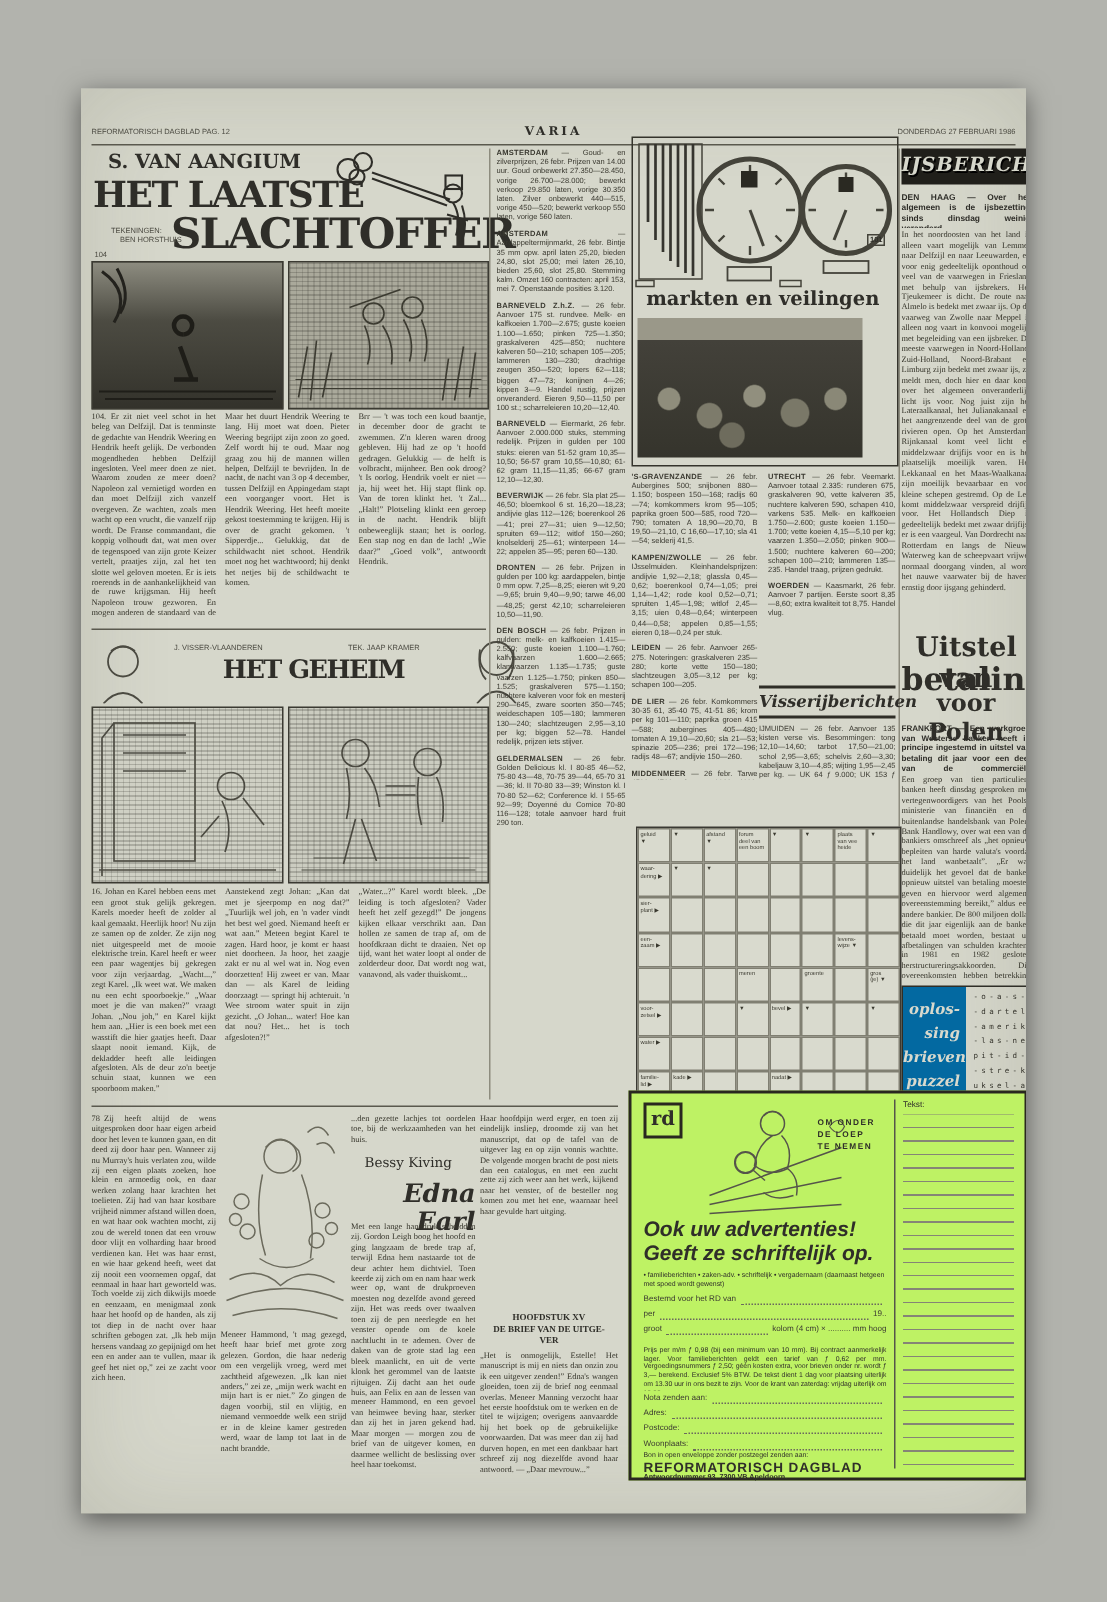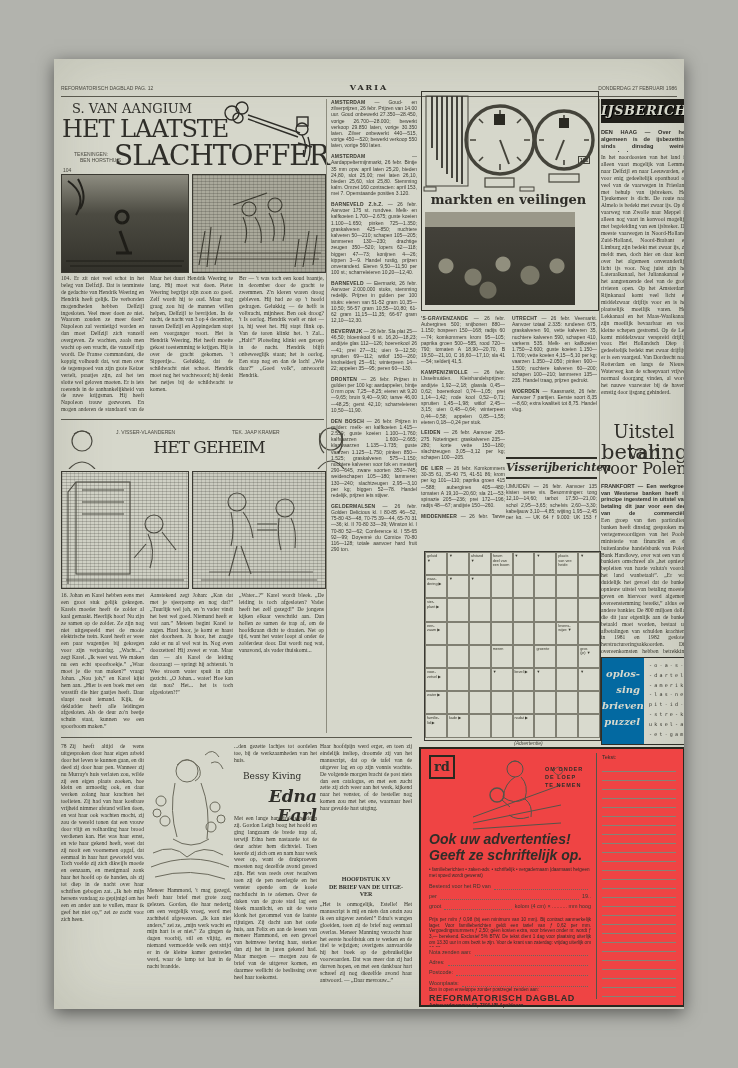--- a/index.html
+++ b/index.html
@@ -7,21 +7,21 @@
   .page{position:relative;width:630px;height:950px;margin:59px auto;background:#d6d7cb;
         box-shadow:0 4px 16px rgba(0,0,0,.5), inset 0 0 60px rgba(90,88,70,.18);color:#2f2e29;overflow:hidden}
   .abs{position:absolute}
   .tiny{font:400 5px/6px "Liberation Sans",sans-serif;color:#4a4940}
   .bodytext{font:400 5.6px/6.9px "Liberation Serif",serif;text-align:justify;overflow:hidden;color:#343329}
   .mcolumn{overflow:hidden}
   .mkt{font:400 5px/6.2px "Liberation Sans",sans-serif;text-align:justify;margin:0 0 4.5px;color:#3a3930}
   .mn{font-weight:700;letter-spacing:.2px}
   .hrule{height:1px;background:#5a594e}
   .vrule{width:1px;background:#8d8c7e}
-  .serifb{font-family:"DejaVu Serif","Liberation Serif",serif;font-weight:400}
+  .serifb{font-family:"DejaVu Serif","Liberation Serif",serif;font-weight:700}
   .panel{border:1.2px solid #3b3a32;overflow:hidden;background:#c9cabd}
   .hatch{background-image:
      repeating-linear-gradient(0deg,rgba(42,41,35,.22) 0 1px,transparent 1px 3px),
      repeating-linear-gradient(90deg,rgba(42,41,35,.15) 0 1px,transparent 1px 4px)}
   .pzgrid{display:grid;grid-template-columns:repeat(8,1fr);grid-auto-rows:23.2px;
           border:1.6px solid #3a3933;background:#d9dace}
   .pz-cell{border:.6px solid #807f72;font:400 3.8px/4.6px "Liberation Sans",sans-serif;
            padding:1px;color:#3a392f;white-space:pre-line;overflow:hidden}
   .sol-row{font:400 5px/9.8px "DejaVu Sans Mono",monospace;letter-spacing:2.2px;color:#33322a;white-space:pre}
   .form-row{display:flex;align-items:flex-end;font:400 5.4px/7px "Liberation Sans",sans-serif;color:#3a3930;margin-bottom:3.2px}
@@ -339,21 +339,21 @@
         <div class="sol-row">-amerika</div>
         <div class="sol-row">-las-neg</div>
         <div class="sol-row">pit-id-r</div>
         <div class="sol-row">-stre-ka</div>
         <div class="sol-row">uksel-af</div>
         <div class="sol-row">-et-game</div>
       </div>
   </div>
 
   <div class="abs tiny" style="left:460px;top:681px;font-style:italic">(Advertentie)</div>
-  <div class="abs" style="left:365px;top:688px;width:262px;height:256px;border:2.2px solid #29281f;background:#ef4444">
+  <div class="abs" style="left:365px;top:668px;width:262px;height:256px;border:2.2px solid #29281f;background:#bef264">
     <div class="abs" style="left:8px;top:6px;width:22px;height:20px;border:2px solid #29281f;text-align:center;font:700 13px/20px 'DejaVu Serif',serif">rd</div>
     <div class="abs" style="left:48px;top:2px">
       <svg width="100" height="82" viewBox="0 0 100 82">
           <g fill="none" stroke="#55544a" stroke-width="1">
         <path d="M4 66 L92 34 M4 72 L92 54 M4 78 L92 72"></path>
         <circle cx="46" cy="18" r="8"></circle>
             <path d="M40 13 q6 -6 12 0 M46 26 q-10 6 -12 20 q10 8 22 2 q4 -14 -4 -22"></path>
         <circle cx="28" cy="44" r="7" stroke-width="1.4"></circle>
             <path d="M33 49 l8 7"></path>
         <path d="M56 48 q8 6 6 18 M40 64 q8 6 20 2"></path>

